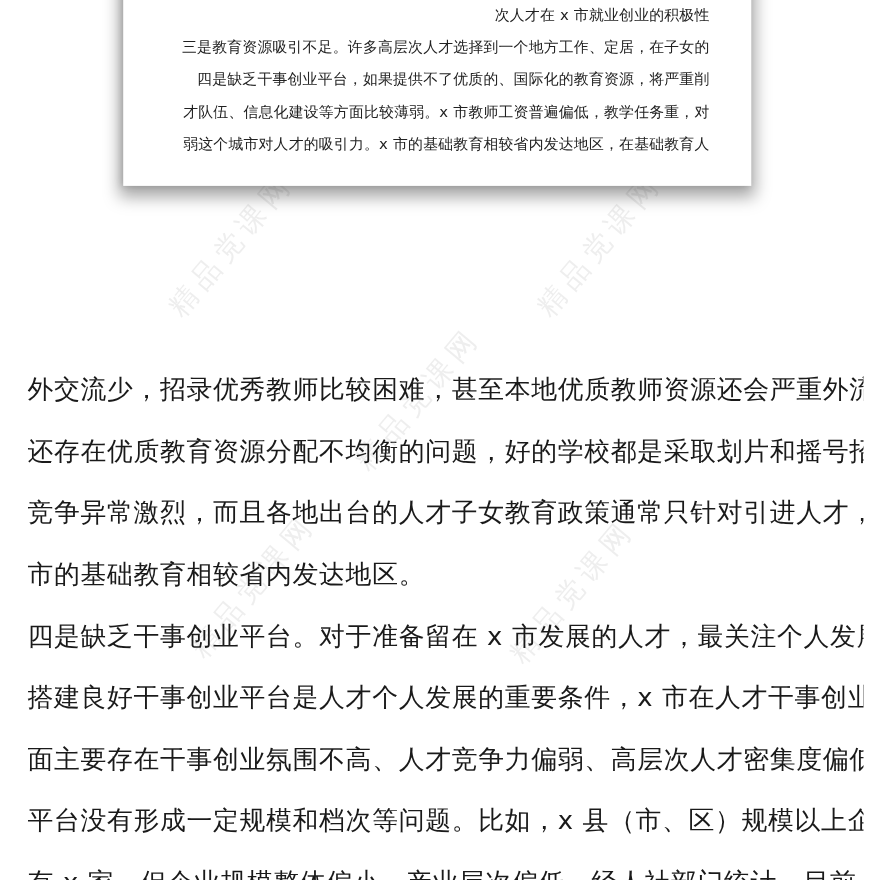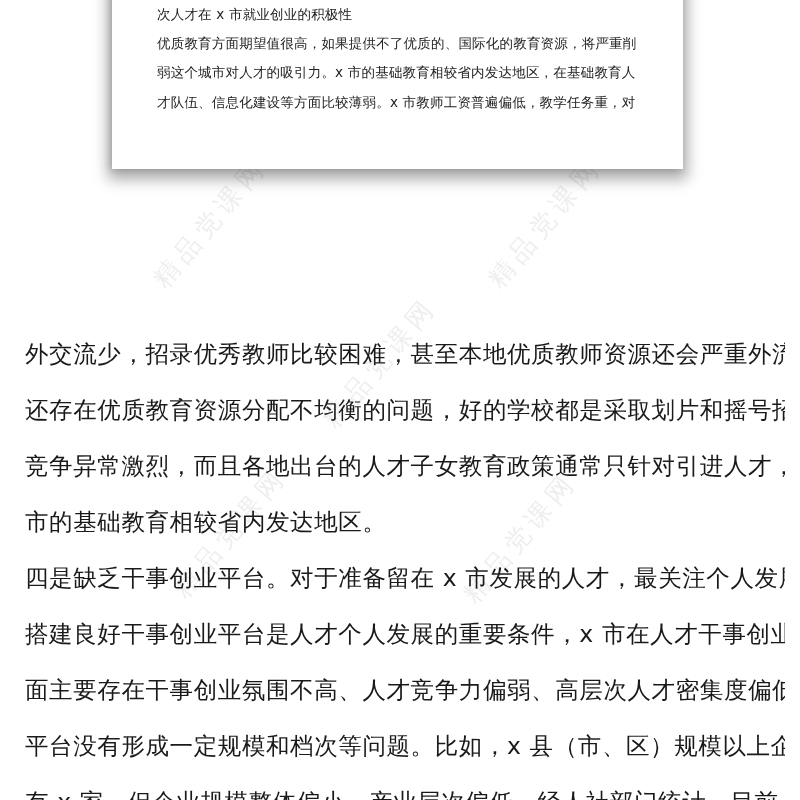--- a/index.html
+++ b/index.html
@@ -34,20 +34,21 @@
       font-size: 13.5px;
       line-height: 29.2px;
       color: #222;
       letter-spacing: 0.2px;
     }
     .page-card .card-line {
       display: block;
       white-space: nowrap;
       overflow: hidden;
       height: 29.2px;
+      text-align: right;
     }
     
     .body-text {
       position: absolute;
       left: 25px;
       top: 326px;
       width: 760px;
       font-size: 23.5px;
       line-height: 56px;
       color: #1a1a1a;
@@ -79,23 +80,24 @@
 
 <div class="watermark" style="left:130px; top:205px;">精品党课网</div>
 <div class="watermark" style="left:465px; top:205px;">精品党课网</div>
 <div class="watermark" style="left:300px; top:345px;">精品党课网</div>
 <div class="watermark" style="left:150px; top:515px;">精品党课网</div>
 <div class="watermark" style="left:440px; top:520px;">精品党课网</div>
 
 <div class="page-card">
   <div class="card-text">
     <span class="card-line">次人才在 x 市就业创业的积极性</span>
-    <span class="card-line">优质教育方面期望值很高，如果提供不了优质的、国际化的教育资源，将严重削</span>
+    <span class="card-line">三是教育资源吸引不足。许多高层次人才选择到一个地方工作、定居，在子女的</span>
+    <span class="card-line">四是缺乏干事创业平台，如果提供不了优质的、国际化的教育资源，将严重削</span>
+    <span class="card-line">才队伍、信息化建设等方面比较薄弱。x 市教师工资普遍偏低，教学任务重，对</span>
     <span class="card-line">弱这个城市对人才的吸引力。x 市的基础教育相较省内发达地区，在基础教育人</span>
-    <span class="card-line">才队伍、信息化建设等方面比较薄弱。x 市教师工资普遍偏低，教学任务重，对</span>
   </div>
 </div>
 
 <div class="body-text">
   <span class="body-line">外交流少，招录优秀教师比较困难，甚至本地优质教师资源还会严重外流。x 市</span>
   <span class="body-line">还存在优质教育资源分配不均衡的问题，好的学校都是采取划片和摇号招生模式，</span>
   <span class="body-line">竞争异常激烈，而且各地出台的人才子女教育政策通常只针对引进人才，本土人</span>
   <span class="body-line">市的基础教育相较省内发达地区。</span>
   <span class="body-line">四是缺乏干事创业平台。对于准备留在 x 市发展的人才，最关注个人发展问题，</span>
   <span class="body-line">搭建良好干事创业平台是人才个人发展的重要条件，x 市在人才干事创业平台方</span>

